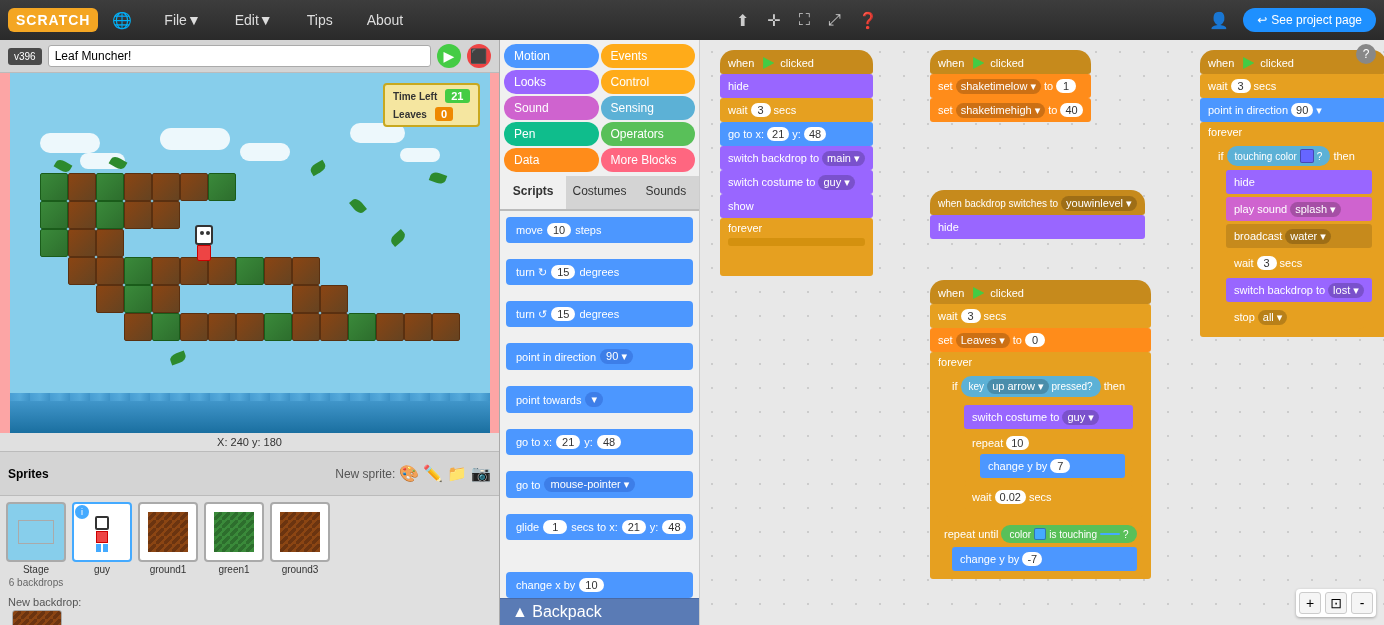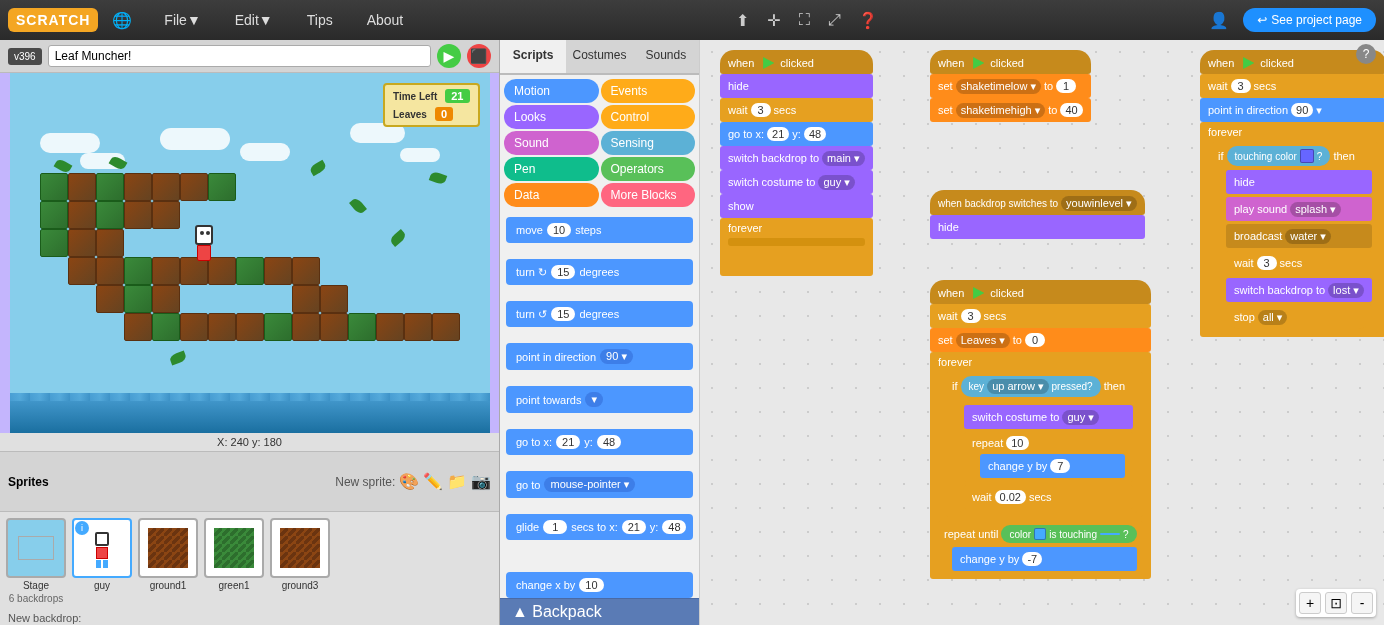--- a/index.html
+++ b/index.html
@@ -56,21 +56,21 @@
       height: calc(625px - 40px);
       background: #e0e0e0;
     }
 
     
     #left-panel {
       width: 500px;
       display: flex;
       flex-direction: column;
       border-right: 1px solid #aaa;
-      background: #c4b5fd;
+      background: #fca5a5;
     }
 
     
     #stage-header {
       display: flex;
       align-items: center;
       background: #d4d4d4;
       padding: 4px 8px;
       gap: 6px;
       border-bottom: 1px solid #bbb;
@@ -127,21 +127,21 @@
 
     
     #sprites-area {
       flex: 1;
       background: #e0e0e0;
       overflow: hidden;
     }
     #sprites-header {
       display: flex;
       align-items: center;
-      padding: 20px 8px;
+      padding: 12px 8px;
       background: #d4d4d4;
       border-bottom: 1px solid #bbb;
       border-top: 1px solid #bbb;
     }
     #sprites-label { font-weight: bold; font-size: 12px; flex:1; }
     #new-sprite-label { font-size: 12px; color: #555; }
     .sprite-tool { font-size: 16px; cursor: pointer; color: #555; margin-left: 4px; }
 
     #sprites-list {
       display: flex;
@@ -686,46 +686,46 @@
         <span>New backdrop:</span>
         <div style="display:flex;align-items:center;gap:4px;margin-top:2px;padding-left:4px;">
           <div style="width:50px;height:40px;background:linear-gradient(135deg,#8B4513 33%,#6B3410 33%,#6B3410 66%,#8B4513 66%);background-size:8px 8px;border:1px solid #aaa;border-radius:3px;"></div>
         </div>
       </div>
     </div>
   </div>
 
   <div id="middle-panel">
 
-    <div id="tabs-bar">
-      <div class="tab scripts-tab active">
-        <span>Scripts</span>
-      </div>
-      <div class="tab costumes-tab">
-        <span>Costumes</span>
-      </div>
-      <div class="tab sounds-tab">
-        <span>Sounds</span>
-      </div>
-    </div>
-
     <div style="display:flex;gap:2px;padding:4px;">
       <div style="display:flex;flex-direction:column;gap:2px;flex:1;">
         <button class="category-btn cat-motion">Motion</button>
         <button class="category-btn cat-looks">Looks</button>
         <button class="category-btn cat-sound">Sound</button>
         <button class="category-btn cat-pen">Pen</button>
         <button class="category-btn cat-data">Data</button>
       </div>
       <div style="display:flex;flex-direction:column;gap:2px;flex:1;">
         <button class="category-btn cat-events">Events</button>
         <button class="category-btn cat-control">Control</button>
         <button class="category-btn cat-sensing">Sensing</button>
         <button class="category-btn cat-operators">Operators</button>
         <button class="category-btn cat-more">More Blocks</button>
+      </div>
+    </div>
+
+    <div id="tabs-bar">
+      <div class="tab scripts-tab active">
+        <span>Scripts</span>
+      </div>
+      <div class="tab costumes-tab">
+        <span>Costumes</span>
+      </div>
+      <div class="tab sounds-tab">
+        <span>Sounds</span>
       </div>
     </div>
 
     <div id="blocks-list">
       <div class="block block-motion">
         move <span class="block-input">10</span> steps
       </div>
       <div class="block block-motion">
         turn ↻ <span class="block-input">15</span> degrees
       </div>

